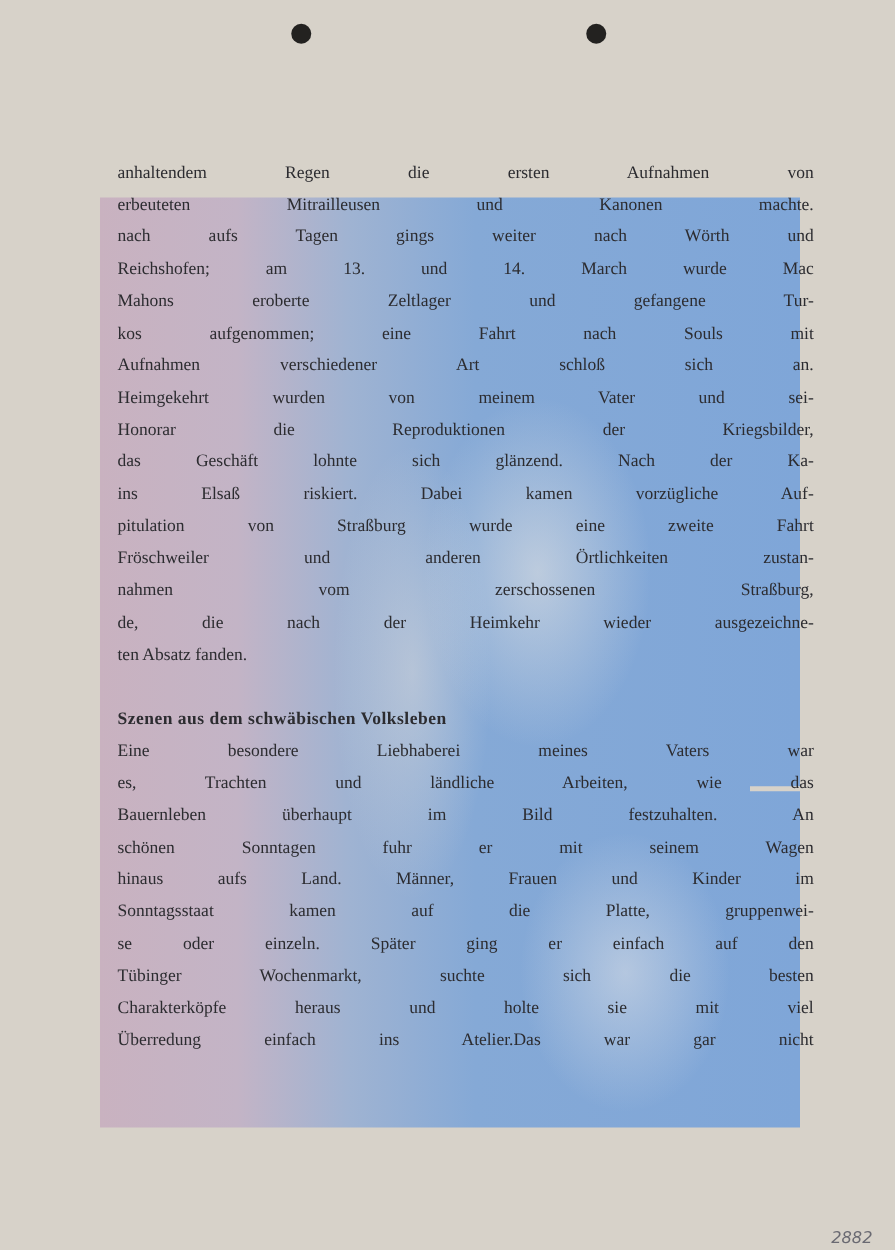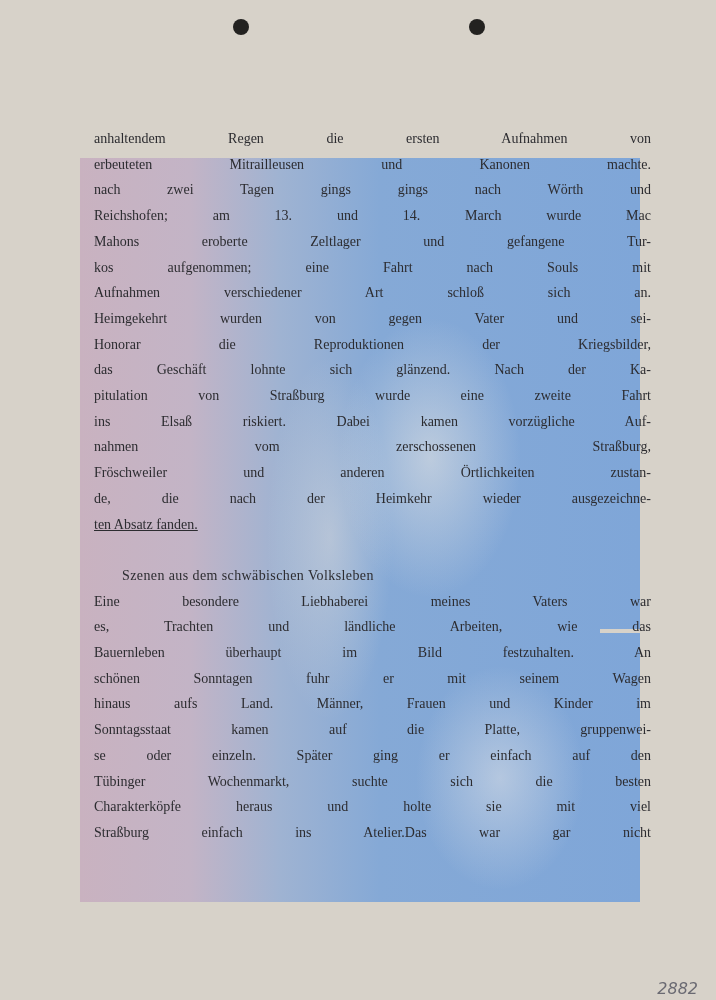--- a/index.html
+++ b/index.html
@@ -27,69 +27,69 @@
     .photo-gap {
       position: absolute; left: 600px; top: 629px; width: 40px; height: 4px;
       background: #d7d2c9;
     }
 
     .text {
       position: absolute; left: 94px; top: 126px; width: 557px;
       font-size: 14px; line-height: 25.7px; text-align: justify;
     }
     .text .line { display: block; white-space: nowrap; text-align-last: justify; }
-    .text .line.last { text-align-last: left; text-decoration: underline; }
+    .text .line.last { text-align-last: left; }
     .text .spacer { display: block; height: 25.7px; }
-    .text .heading { display: block; font-weight: normal; letter-spacing: 0.4px; text-align-last: left; margin-left: 28px; }
+    .text .heading { display: block; font-weight: bold; letter-spacing: 0.4px; text-align-last: left; }
 
     .page-number {
       position: absolute; right: 18px; bottom: 2px;
       font-family: "DejaVu Sans", sans-serif; font-style: italic;
-      font-size: 16px; color: #6a6a72; text-align: center;
+      font-size: 13px; color: #6a6a72; text-align: center;
     }
   </style>
 </head>
 <body>
 
 <div class="hole left"></div>
 <div class="hole right"></div>
 
 <div class="photo-block"></div>
 <div class="photo-gap"></div>
 
 <div class="text">
   <div>
     <span class="line">anhaltendem Regen die ersten Aufnahmen von</span>
     <span class="line">erbeuteten Mitrailleusen und Kanonen machte.</span>
-    <span class="line">nach zwei Tagen gings gings nach Wörth und</span>
+    <span class="line">nach aufs Tagen gings weiter nach Wörth und</span>
     <span class="line">Reichshofen; am 13. und 14. March wurde Mac</span>
     <span class="line">Mahons eroberte Zeltlager und gefangene Tur-</span>
     <span class="line">kos aufgenommen; eine Fahrt nach Souls mit</span>
     <span class="line">Aufnahmen verschiedener Art schloß sich an.</span>
-    <span class="line">Heimgekehrt wurden von gegen Vater und sei-</span>
+    <span class="line">Heimgekehrt wurden von meinem Vater und sei-</span>
     <span class="line">Honorar die Reproduktionen der Kriegsbilder,</span>
     <span class="line">das Geschäft lohnte sich glänzend. Nach der Ka-</span>
+    <span class="line">ins Elsaß riskiert. Dabei kamen vorzügliche Auf-</span>
     <span class="line">pitulation von Straßburg wurde eine zweite Fahrt</span>
-    <span class="line">ins Elsaß riskiert. Dabei kamen vorzügliche Auf-</span>
+    <span class="line">Fröschweiler und anderen Örtlichkeiten zustan-</span>
     <span class="line">nahmen vom zerschossenen Straßburg,</span>
-    <span class="line">Fröschweiler und anderen Örtlichkeiten zustan-</span>
     <span class="line">de, die nach der Heimkehr wieder ausgezeichne-</span>
     <span class="line last">ten Absatz fanden.</span>
   </div>
 
   <span class="spacer"></span>
 
   <div>
     <span class="heading">Szenen aus dem schwäbischen Volksleben</span>
     <span class="line">Eine besondere Liebhaberei meines Vaters war</span>
     <span class="line">es, Trachten und ländliche Arbeiten, wie das</span>
     <span class="line">Bauernleben überhaupt im Bild festzuhalten. An</span>
     <span class="line">schönen Sonntagen fuhr er mit seinem Wagen</span>
     <span class="line">hinaus aufs Land. Männer, Frauen und Kinder im</span>
     <span class="line">Sonntagsstaat kamen auf die Platte, gruppenwei-</span>
     <span class="line">se oder einzeln. Später ging er einfach auf den</span>
     <span class="line">Tübinger Wochenmarkt, suchte sich die besten</span>
     <span class="line">Charakterköpfe heraus und holte sie mit viel</span>
-    <span class="line">Straßburg einfach ins Atelier.Das war gar nicht</span>
+    <span class="line">Überredung einfach ins Atelier.Das war gar nicht</span>
   </div>
 </div>
 
 <div class="page-number">2882</div>
 
 </body></html>

